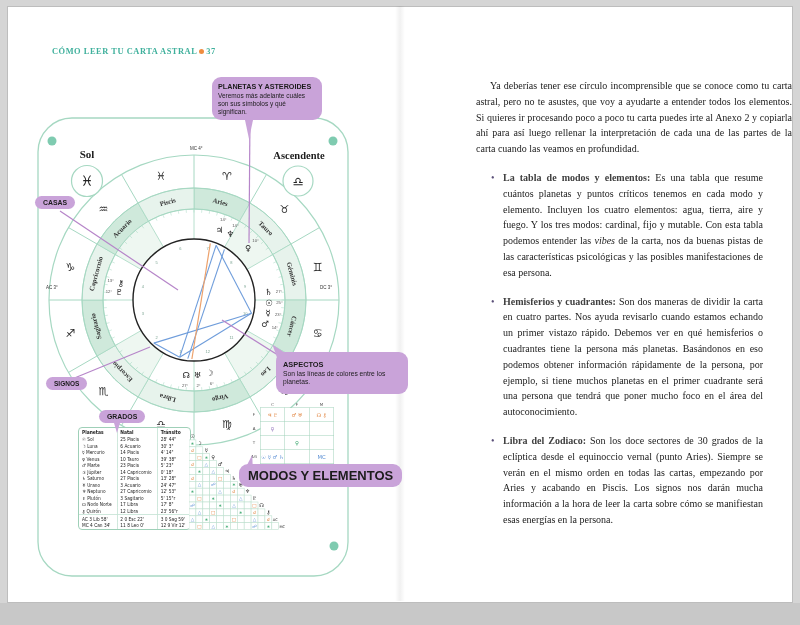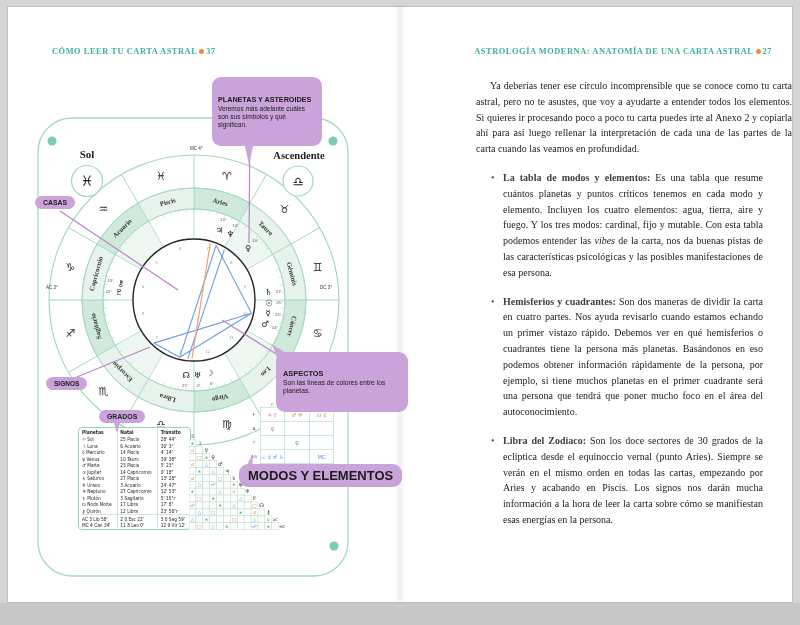--- a/index.html
+++ b/index.html
@@ -29,31 +29,31 @@
   .rp-list li::before{content:"\2022";position:absolute;left:0;top:0;font-size:10px;color:#5a4f78;}
   .lead{color:#404040;font-weight:bold;}
 
   
   .wheel-layer{position:absolute;left:0;top:0;width:400px;height:625px;}
 
   
   .bubble{position:absolute;background:#c9a3d9;border-radius:9px;color:#1c1c1c;z-index:5;}
   .bubble .b-title{font-weight:bold;}
   .tail{position:absolute;width:0;height:0;}
-  .bub-planetas{left:212px;top:77px;width:98px;padding:18px 6px;}
+  .bub-planetas{left:212px;top:77px;width:98px;padding:5px 6px;}
   .bub-planetas .b-title{font-size:7.2px;}
   .bub-planetas .b-body{font-size:6.5px;line-height:7.8px;margin-top:1px;}
   .bub-planetas .tail{left:33px;top:100%;border-left:4px solid transparent;
         border-right:4px solid transparent;border-top:19px solid #c9a3d9;}
   .bub-casas{left:35px;top:196px;padding:3px 8px;font-size:6.9px;font-weight:bold;}
   .bub-signos{left:46px;top:377px;padding:3px 8px;font-size:6.5px;font-weight:bold;}
   .bub-grados{left:99px;top:410px;padding:3px 8px;font-size:6.9px;font-weight:bold;}
   .bub-grados .tail{left:15px;top:100%;border-left:3.5px solid transparent;
         border-right:3.5px solid transparent;border-top:10px solid #c9a3d9;}
-  .bub-aspectos{left:276px;top:352px;width:118px;padding:17px 7px;}
+  .bub-aspectos{left:276px;top:352px;width:118px;padding:8px 7px;}
   .bub-aspectos .b-title{font-size:7.4px;}
   .bub-aspectos .b-body{font-size:6.7px;line-height:8px;margin-top:1px;}
   .bub-aspectos .tail{left:-4px;top:-9px;border-left:5px solid transparent;
         border-right:5px solid transparent;border-bottom:15px solid #c9a3d9;
         transform:rotate(-38deg);}
   .bub-modos{left:239px;top:464px;padding:4px 9px;font-size:13px;font-weight:bold;}
   .bub-modos .tail{left:9px;top:-9px;border-left:3.5px solid transparent;
         border-right:3.5px solid transparent;border-bottom:11px solid #c9a3d9;
         transform:rotate(12deg);}
 
@@ -86,25 +86,20 @@
 <div class="canvas">
   <div class="page-bg"></div>
   <div class="gutter"></div>
 
   <div class="running-head rh-left">
     <span>CÓMO LEER TU CARTA ASTRAL</span>
     <span class="rh-dot"></span>
     <span>37</span>
   </div>
 
-  <div class="running-head rh-right">
-    <span>ASTROLOGÍA MODERNA: ANATOMÍA DE UNA CARTA ASTRAL</span>
-    <span class="rh-dot"></span>
-    <span>27</span>
-  </div>
 
   <div id="wheel" class="wheel-layer"><svg width="400" height="625" viewBox="0 0 400 625" xmlns="http://www.w3.org/2000/svg">
         <rect x="38" y="118" width="310" height="458" rx="34" fill="none" stroke="#a6d8c2" stroke-width="1.3"></rect>
         <circle cx="52" cy="141" r="4.5" fill="#7fcbb0"></circle>
         <circle cx="333" cy="141" r="4.5" fill="#7fcbb0"></circle>
         <circle cx="334" cy="546" r="4.5" fill="#7fcbb0"></circle>
         <path d="M194,188 A112,112 0 0 1 250,203.0051547761429 L239.5,221.1916882556161 A91,91 0 0 0 194,209 Z" fill="#cfe9db" stroke="#a6d8c2" stroke-width="0.8"></path>
         <path d="M250,203.0051547761429 A112,112 0 0 1 290.99484522385717,244 L272.8083117443839,254.5 A91,91 0 0 0 239.5,221.1916882556161 Z" fill="#e7f3ec" stroke="#a6d8c2" stroke-width="0.8"></path>
         <path d="M290.99484522385717,244 A112,112 0 0 1 306,300 L285,300 A91,91 0 0 0 272.8083117443839,254.5 Z" fill="#e7f3ec" stroke="#a6d8c2" stroke-width="0.8"></path>
         <path d="M306,300 A112,112 0 0 1 290.99484522385717,356 L272.8083117443839,345.5 A91,91 0 0 0 285,300 Z" fill="#cfe9db" stroke="#a6d8c2" stroke-width="0.8"></path>

